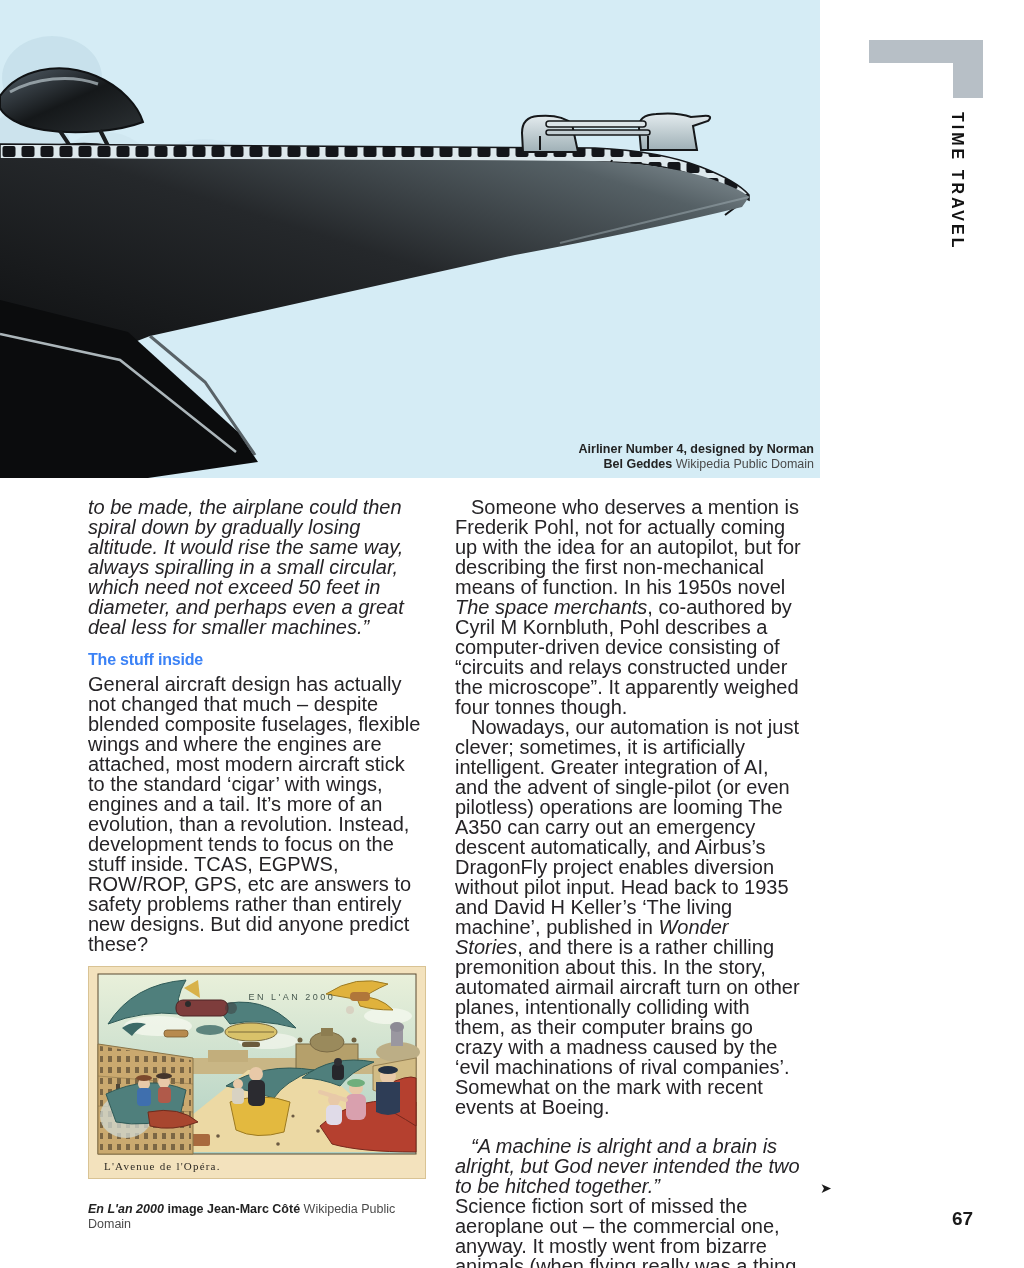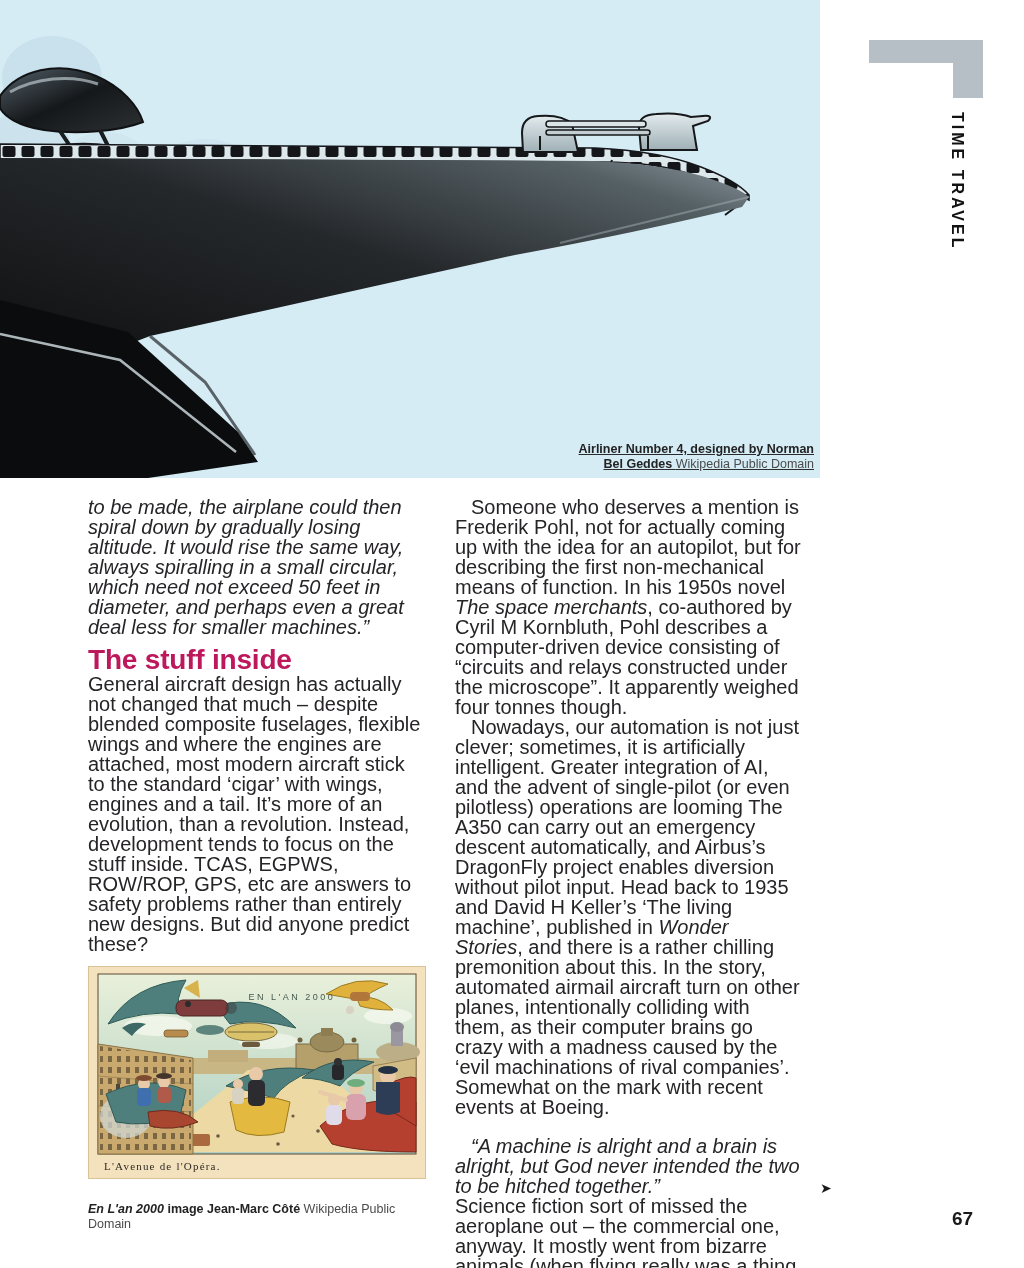--- a/index.html
+++ b/index.html
@@ -5,42 +5,42 @@
   html,body{margin:0;padding:0;}
   body{
     width:1024px;height:1268px;position:relative;background:#ffffff;
     font-family:"Liberation Sans", sans-serif;color:#262427;overflow:hidden;
   }
   
   .hero{position:absolute;left:0;top:0;width:820px;height:478px;background:#d5ecf5;}
   .hero svg{display:block;width:100%;height:100%;}
   .hero-caption{
     position:absolute;right:6px;bottom:6px;text-align:right;
-    font-size:12.5px;line-height:15px;color:#2b2b2b;text-decoration:underline;
+    font-size:12.5px;line-height:15px;color:#2b2b2b;
   }
   .hero-caption .b{font-weight:bold;color:#232323;}
   .hero-caption .r{font-weight:normal;color:#4b4b4b;}
   
   .corner{position:absolute;left:869px;top:40px;width:114px;height:58px;
     background:#b7bfc6;
     clip-path:polygon(0 0,100% 0,100% 100%,73.7% 100%,73.7% 39.7%,0 39.7%);}
   .section-label{
     position:absolute;left:948px;top:112px;height:170px;
     writing-mode:vertical-rl;
     font-weight:bold;font-size:16px;letter-spacing:3px;color:#121212;white-space:nowrap;
   }
   
   .col{position:absolute;top:497px;}
   .col-left{left:88px;width:338px;}
   .col-right{left:455px;width:346px;}
   p{margin:0;font-size:20px;line-height:20px;}
   p.indent{text-indent:16px;}
   p.it{font-style:italic;}
   .mt{margin-top:19px;}
-  h2{margin:11px 0 2px 0;font-size:28px;line-height:24px;color:#be185d;letter-spacing:-0.2px;}
+  h2{margin:11px 0 2px 0;font-size:16px;line-height:24px;color:#3b82f6;letter-spacing:-0.2px;}
   .inline-it{font-style:italic;}
   
   figure{margin:12px 0 0 0;}
   .postcard{width:338px;height:213px;display:block;}
   .credit{margin-top:23px;font-size:12.5px;line-height:15px;color:#4b4b4b;}
   .credit .bi{font-weight:bold;font-style:italic;color:#232323;}
   .credit .b{font-weight:bold;color:#232323;}
   
   .next-arrow{position:absolute;left:820px;top:1180px;font-size:14px;color:#1a1a1a;}
   .page-number{position:absolute;left:952px;top:1208px;font-size:19px;font-weight:bold;color:#1a1a1a;}

